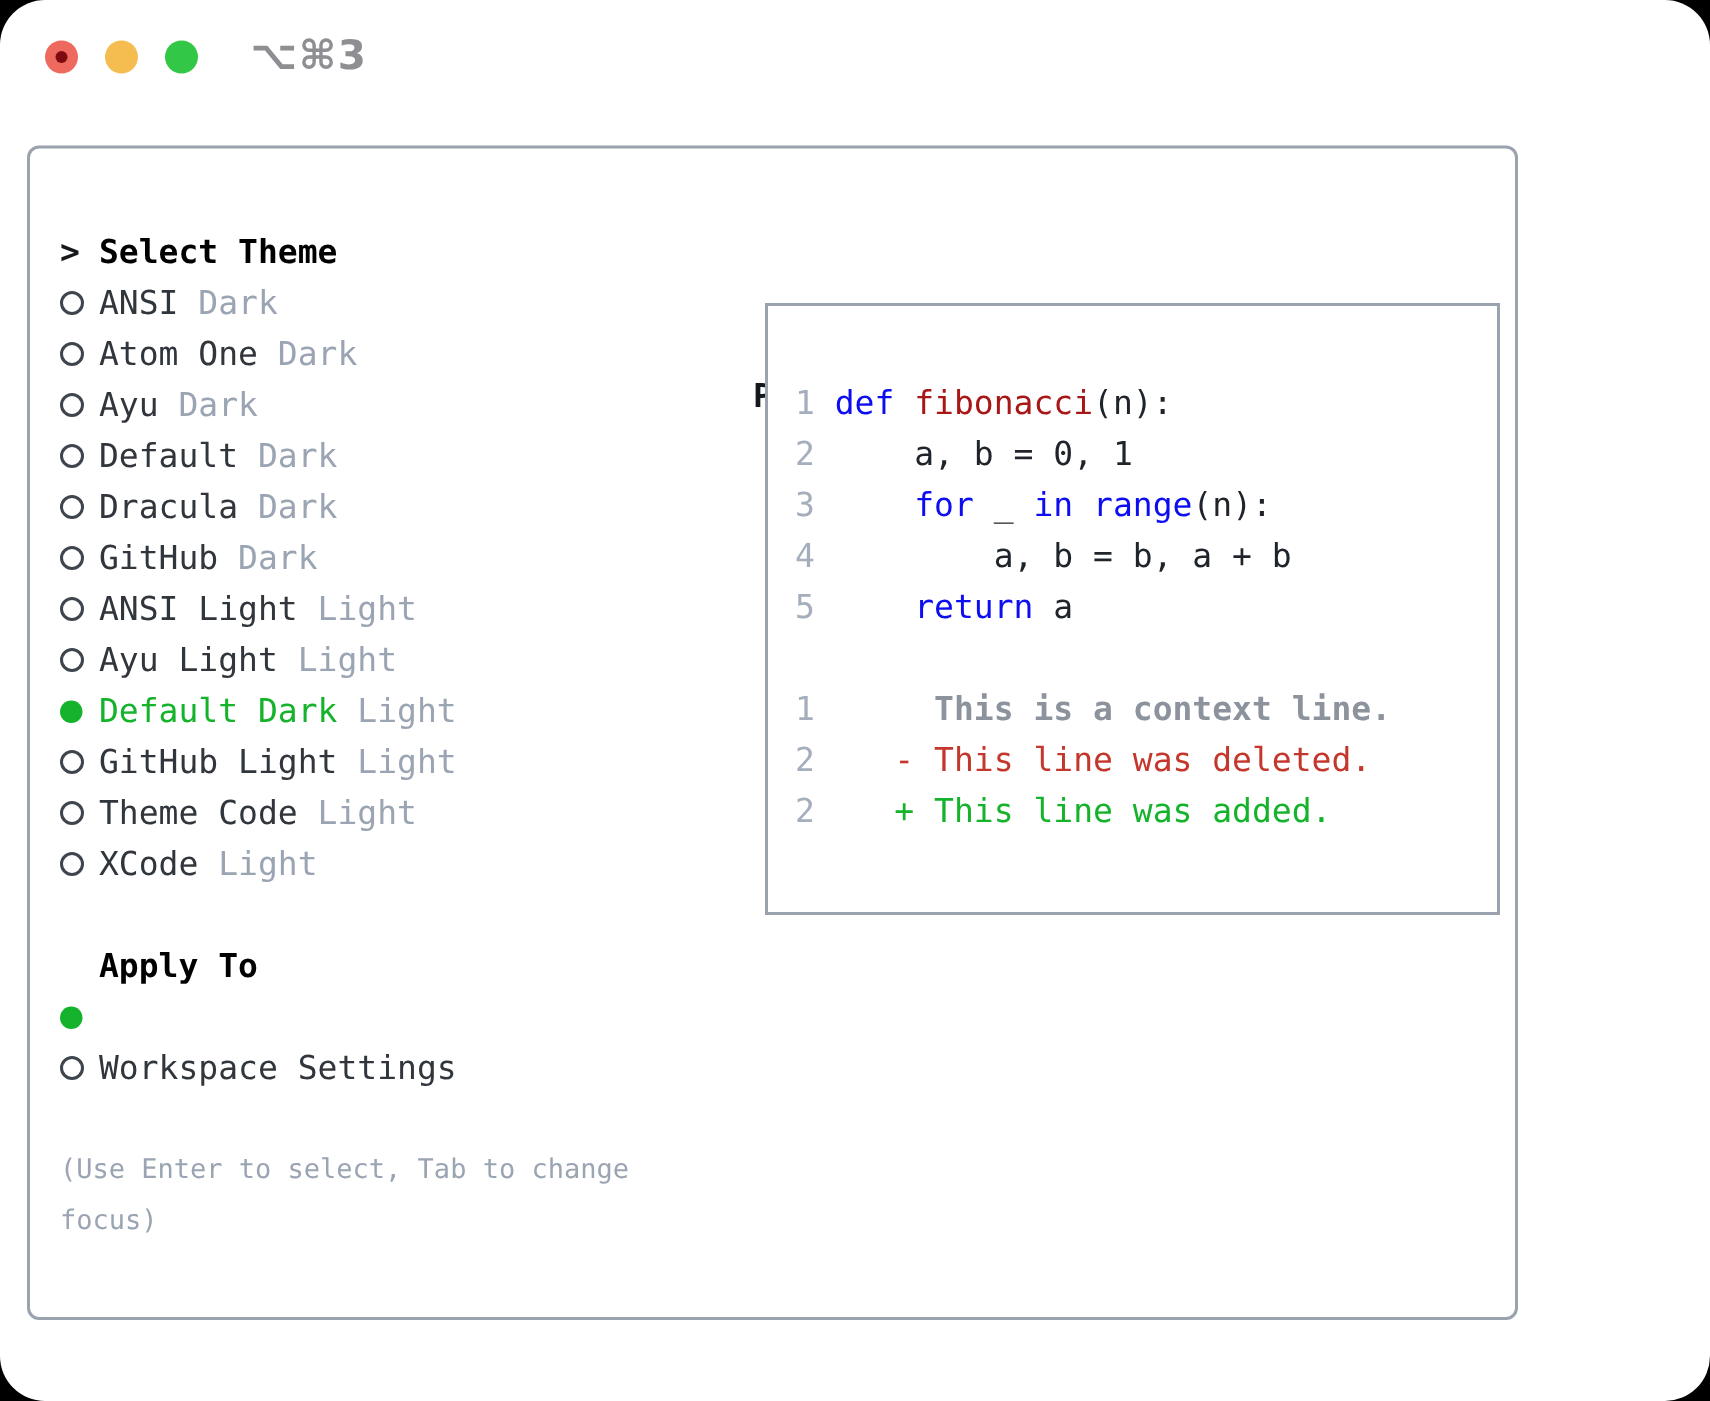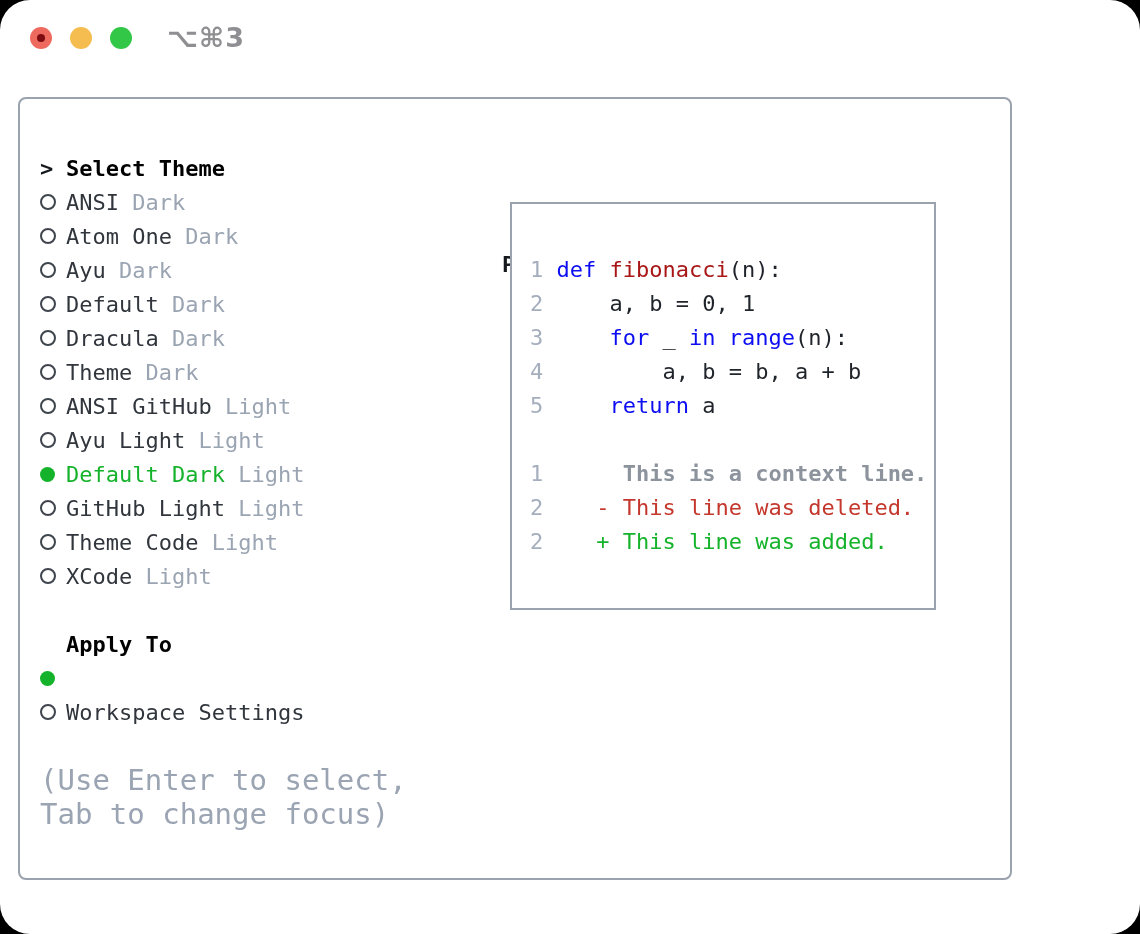--- a/index.html
+++ b/index.html
@@ -22,25 +22,25 @@
   .row{display:flex;align-items:center;height:34px;font-size:22px;white-space:pre;color:var(--text-dark);}
   .bullet-col{flex:0 0 26px;display:flex;align-items:center;}
   .ring{width:12px;height:12px;border:2px solid #3f454d;border-radius:50%;box-sizing:content-box;}
   .ring.filled{width:15px;height:15px;border:none;background:var(--accent-green);}
   .prompt{font-weight:bold;color:#15181c;font-size:22px;}
   .header-text{font-weight:bold;color:#000000;}
   .item-name{color:#31363d;text-align:right;}
   .item-variant{color:var(--muted-gray);}
   .row.selected .item-name{color:var(--accent-green);}
   .spacer{height:34px;}
-  .hint{font-size:29px;line-height:34px;color:var(--muted-gray);white-space:normal;}
+  .hint{font-size:18px;line-height:34px;color:var(--muted-gray);white-space:normal;}
   
   .preview-title{position:absolute;left:482px;top:149px;height:34px;line-height:34px;
                  font-size:22px;font-weight:bold;color:#15181c;}
-  .preview-box{position:absolute;left:490px;top:103px;width:426px;height:408px;box-sizing:border-box;
+  .preview-box{position:absolute;left:490px;top:103px;width:490px;height:408px;box-sizing:border-box;
                border:2px solid var(--border-gray);background:#fff;padding:49px 0 0 18px;overflow:hidden;}
   .code-line{height:34px;line-height:34px;font-size:22px;white-space:pre;}
   .ln{color:var(--line-number-gray);}
   .seg-plain{color:#1f242b;}
   .seg-keyword{color:var(--keyword-blue);}
   .seg-function{color:var(--function-red);}
   .seg-context{color:var(--context-gray);font-weight:bold;}
   .seg-deleted{color:var(--deleted-red);}
   .seg-added{color:var(--accent-green);}
 </style>
@@ -66,22 +66,22 @@
           <span class="bullet-col prompt">&gt;</span>
           <span class="header-text">Select Theme</span>
         </div>
 
         <div id="theme-items">
             <div class="row"><span class="bullet-col"><span class="ring"></span></span><span class="item-name">ANSI</span><span class="item-variant"> Dark</span></div>
             <div class="row"><span class="bullet-col"><span class="ring"></span></span><span class="item-name">Atom One</span><span class="item-variant"> Dark</span></div>
             <div class="row"><span class="bullet-col"><span class="ring"></span></span><span class="item-name">Ayu</span><span class="item-variant"> Dark</span></div>
             <div class="row"><span class="bullet-col"><span class="ring"></span></span><span class="item-name">Default</span><span class="item-variant"> Dark</span></div>
             <div class="row"><span class="bullet-col"><span class="ring"></span></span><span class="item-name">Dracula</span><span class="item-variant"> Dark</span></div>
-            <div class="row"><span class="bullet-col"><span class="ring"></span></span><span class="item-name">Theme</span><span class="item-variant"> Dark</span></div>
-            <div class="row"><span class="bullet-col"><span class="ring"></span></span><span class="item-name">ANSI GitHub</span><span class="item-variant"> Light</span></div>
+            <div class="row"><span class="bullet-col"><span class="ring"></span></span><span class="item-name">GitHub</span><span class="item-variant"> Dark</span></div>
+            <div class="row"><span class="bullet-col"><span class="ring"></span></span><span class="item-name">ANSI Light</span><span class="item-variant"> Light</span></div>
             <div class="row"><span class="bullet-col"><span class="ring"></span></span><span class="item-name">Ayu Light</span><span class="item-variant"> Light</span></div>
             <div class="row selected"><span class="bullet-col"><span class="ring filled"></span></span><span class="item-name">Default Dark</span><span class="item-variant"> Light</span></div>
             <div class="row"><span class="bullet-col"><span class="ring"></span></span><span class="item-name">GitHub Light</span><span class="item-variant"> Light</span></div>
             <div class="row"><span class="bullet-col"><span class="ring"></span></span><span class="item-name">Theme Code</span><span class="item-variant"> Light</span></div>
             <div class="row"><span class="bullet-col"><span class="ring"></span></span><span class="item-name">XCode</span><span class="item-variant"> Light</span></div>
           </div>
 
         <div class="spacer"></div>
 
         <div class="row">

